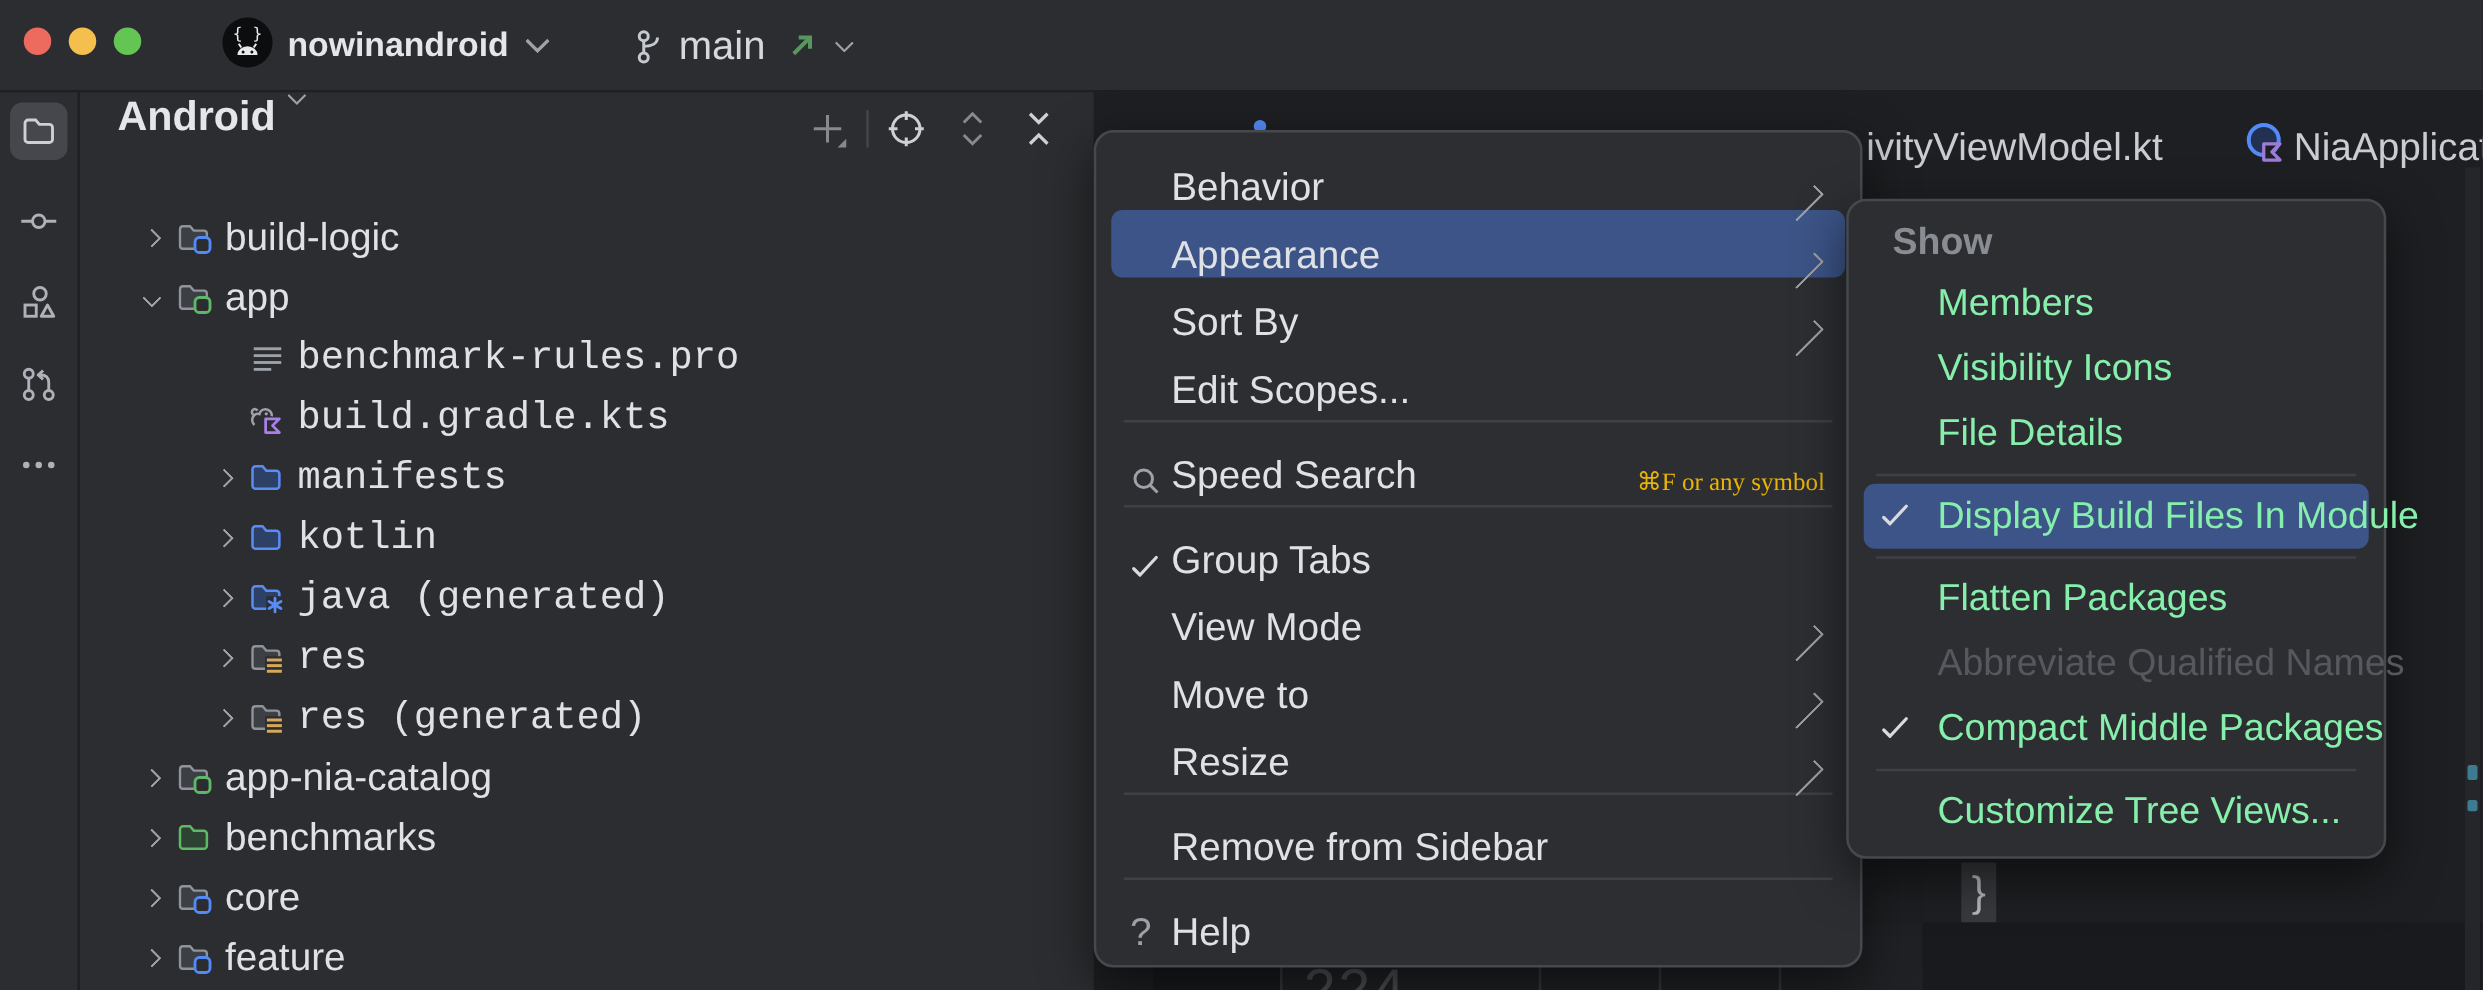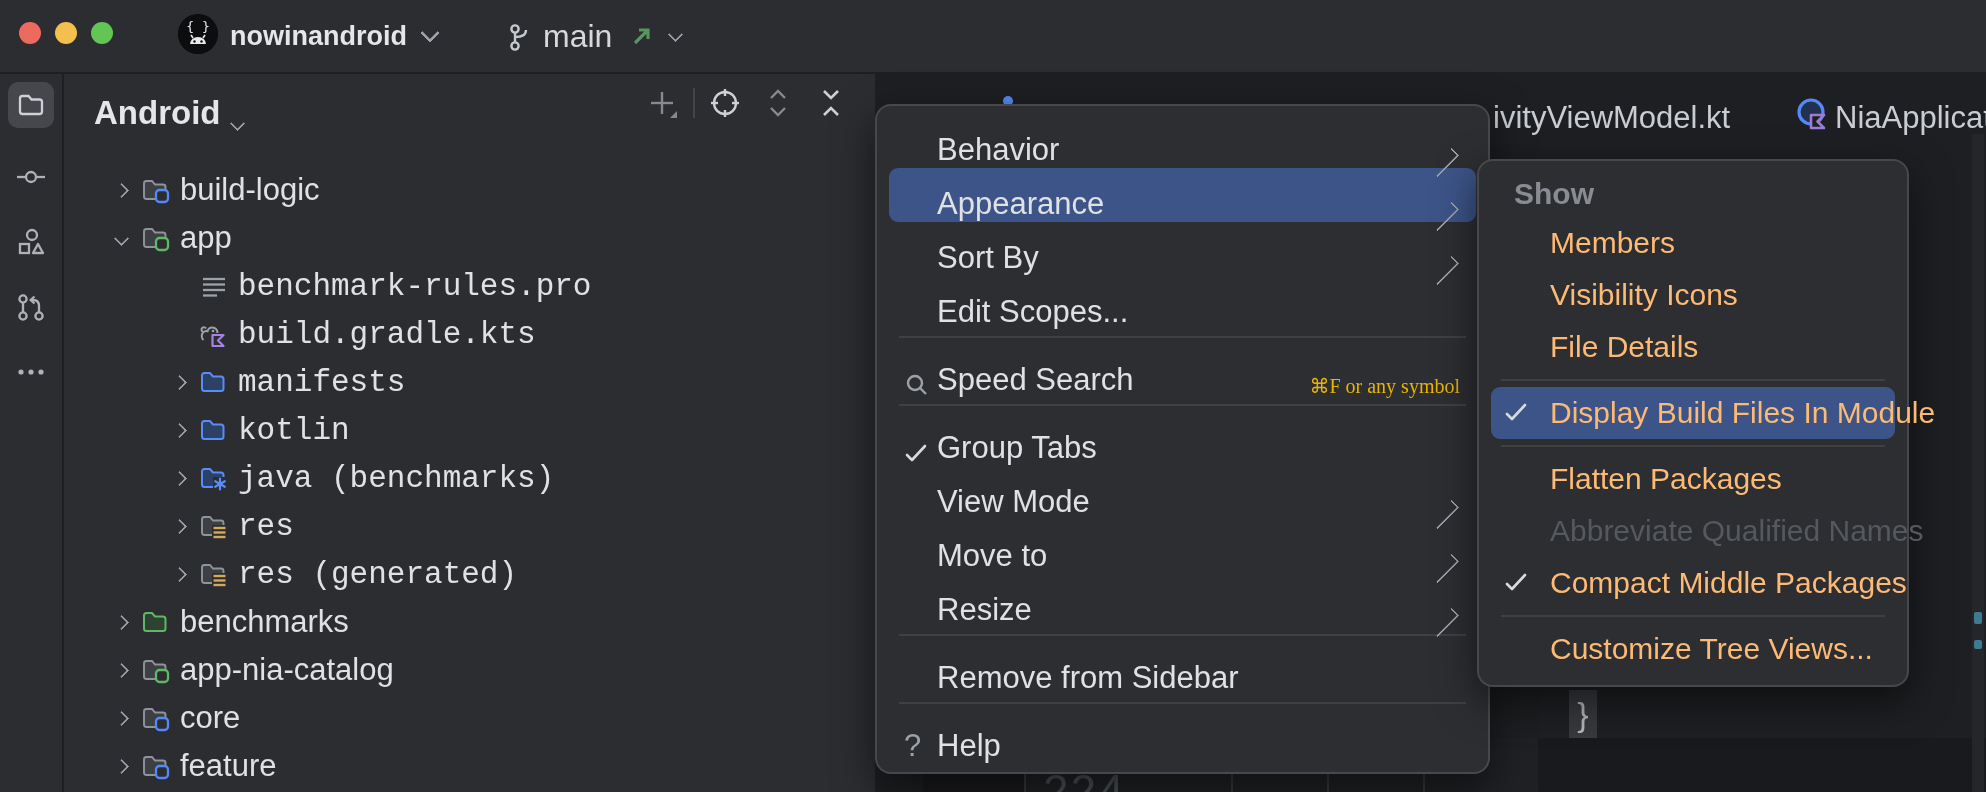--- a/index.html
+++ b/index.html
@@ -24,21 +24,21 @@
   .chev.down{transform:rotate(45deg);}
   .chev.right{transform:rotate(-45deg);}
   .chev.sm{width:9px;height:9px;border-width:2.6px;}
   
   #stripe{left:0;top:74px;width:62px;height:718px;background:#2b2d30;border-right:2px solid #1e1f22;}
   .stripe-btn{left:8px;width:46px;height:46px;border-radius:10px;display:flex;align-items:center;justify-content:center;}
   .stripe-btn.selected{background:#45474c;}
   
   #panel{left:64px;top:74px;width:811px;height:718px;background:#2b2d30;}
   #panel-header{left:0;top:0;width:100%;height:58px;}
-  #panel-title{left:30px;top:0;height:58px;display:flex;align-items:flex-end;gap:12px;font-size:33px;font-weight:700;color:#e4e6ea;}
+  #panel-title{left:30px;top:0;height:58px;display:flex;align-items:flex-start;gap:12px;font-size:33px;font-weight:700;color:#e4e6ea;}
   .tb-icon{top:12px;width:34px;height:34px;display:flex;align-items:center;justify-content:center;}
   #tb-sep{left:629px;top:14px;width:2px;height:30px;background:#43454a;}
   #tree{left:0;top:92px;width:100%;}
   .row{display:flex;align-items:center;height:48px;font-size:31px;color:#dfe1e5;white-space:nowrap;}
   .row .chevbox{width:30px;flex:none;display:flex;justify-content:center;align-items:center;margin-right:6px;}
   .row .ico{width:28px;height:28px;flex:none;margin-right:10px;}
   .row.d1{padding-left:42px;}
   .row.d2{padding-left:100px;font-family:Liberation Mono, monospace;}
   
   #editor{left:875px;top:74px;width:1111px;height:718px;background:#1e1f22;overflow:hidden;}
@@ -53,21 +53,21 @@
   
   .popup{background:#2c2e32;border:2px solid #46484d;border-radius:16px;box-shadow:0 14px 40px rgba(0,0,0,.55);z-index:10;}
   #menu{left:875px;top:104px;width:615px;padding:8px 12px;box-sizing:border-box;}
   .mi{height:54px;display:flex;align-items:flex-end;padding:0 16px 0 15px;border-radius:9px;font-size:31px;color:#dfe1e5;white-space:nowrap;}
   .mi .icobox{width:33px;flex:none;display:flex;align-items:center;}
   .mi .right{margin-left:auto;display:flex;align-items:center;padding-left:20px;}
   .mi .hint{margin-left:auto;font-size:20px;color:#eab308;font-family:Liberation Serif, serif;}
   .mi.hl{background:#3c5487;}
   .msep{height:2px;background:#3e4045;margin:6px 10px;}
   #submenu{left:1477px;top:159px;width:432px;padding:10px 12px;box-sizing:border-box;z-index:11;}
-  .smi{height:52px;display:flex;align-items:center;padding:0 16px 0 13px;border-radius:9px;font-size:30px;color:#fdba74;white-space:nowrap;}
+  .smi{height:52px;display:flex;align-items:center;padding:0 16px 0 13px;border-radius:9px;font-size:30px;color:#86efac;white-space:nowrap;}
   .smi .ckbox{width:46px;flex:none;display:flex;align-items:center;}
   .smi.header{height:46px;color:#898c92;font-weight:700;padding-left:23px;font-size:30px;}
   .smi.disabled{color:#55585e;}
   .smi.hl{background:#3c5487;}
   .helpmark{font-size:31px;color:#9da1a8;}
   svg{display:block;}
 </style>
 </head>
 <body>
 
@@ -258,21 +258,21 @@
         </span>
       <svg class="ico" viewBox="0 0 28 28">
         <path d="M2 7.5C2 6.1 3.1 5 4.5 5h5.5l3 3.5h8C22.4 8.5 23.5 9.6 23.5 11v9.5c0 1.4-1.1 2.5-2.5 2.5H4.5C3.1 23 2 21.9 2 20.5z" fill="#2d4166" stroke="#5a8cf5" stroke-width="2"></path>
         <rect x="13" y="13" width="14" height="14" fill="#2b2d30"></rect>
         <g stroke="#5a8cf5" stroke-width="2.2" stroke-linecap="round">
           <line x1="20" y1="14.5" x2="20" y2="25.5"></line>
           <line x1="15.2" y1="17.2" x2="24.8" y2="22.8"></line>
           <line x1="24.8" y1="17.2" x2="15.2" y2="22.8"></line>
         </g>
       </svg>
-      <span>java (benchmarks)</span>
+      <span>java (generated)</span>
     </div>
 
     <div class="row d2">
       <span class="chevbox">
           <span class="chev right sm"></span>
         </span>
       <svg class="ico" viewBox="0 0 28 28">
         <path d="M2 7.5C2 6.1 3.1 5 4.5 5h5.5l3 3.5h8C22.4 8.5 23.5 9.6 23.5 11v9.5c0 1.4-1.1 2.5-2.5 2.5H4.5C3.1 23 2 21.9 2 20.5z" fill="#3c3f43" stroke="#8f939b" stroke-width="1.9"></path>
         <rect x="12" y="13" width="15" height="14" fill="#2b2d30"></rect>
         <g stroke="#d5a95a" stroke-width="2.4">
@@ -298,34 +298,34 @@
         </g>
       </svg>
       <span>res (generated)</span>
     </div>
 
     <div class="row d1">
       <span class="chevbox">
           <span class="chev right sm"></span>
         </span>
       <svg class="ico" viewBox="0 0 28 28">
+        <path d="M2 7.5C2 6.1 3.1 5 4.5 5h5.5l3 3.5h8C22.4 8.5 23.5 9.6 23.5 11v9.5c0 1.4-1.1 2.5-2.5 2.5H4.5C3.1 23 2 21.9 2 20.5z" fill="#3c3f43" stroke="#8f939b" stroke-width="1.9"></path>
+        <rect x="14" y="14" width="12" height="12" rx="3.5" fill="#2b2d30" stroke="#5fb865" stroke-width="2.3"></rect>
+      </svg>
+      <span>app-nia-catalog</span>
+    </div>
+
+    <div class="row d1">
+      <span class="chevbox">
+          <span class="chev right sm"></span>
+        </span>
+      <svg class="ico" viewBox="0 0 28 28">
         <path d="M2 7.5C2 6.1 3.1 5 4.5 5h5.5l3 3.5h8C22.4 8.5 23.5 9.6 23.5 11v9.5c0 1.4-1.1 2.5-2.5 2.5H4.5C3.1 23 2 21.9 2 20.5z" fill="#2e4233" stroke="#5fb865" stroke-width="2"></path>
       </svg>
       <span>benchmarks</span>
-    </div>
-
-    <div class="row d1">
-      <span class="chevbox">
-          <span class="chev right sm"></span>
-        </span>
-      <svg class="ico" viewBox="0 0 28 28">
-        <path d="M2 7.5C2 6.1 3.1 5 4.5 5h5.5l3 3.5h8C22.4 8.5 23.5 9.6 23.5 11v9.5c0 1.4-1.1 2.5-2.5 2.5H4.5C3.1 23 2 21.9 2 20.5z" fill="#3c3f43" stroke="#8f939b" stroke-width="1.9"></path>
-        <rect x="14" y="14" width="12" height="12" rx="3.5" fill="#2b2d30" stroke="#5fb865" stroke-width="2.3"></rect>
-      </svg>
-      <span>app-nia-catalog</span>
     </div>
 
     <div class="row d1">
       <span class="chevbox">
           <span class="chev right sm"></span>
         </span>
       <svg class="ico" viewBox="0 0 28 28">
         <path d="M2 7.5C2 6.1 3.1 5 4.5 5h5.5l3 3.5h8C22.4 8.5 23.5 9.6 23.5 11v9.5c0 1.4-1.1 2.5-2.5 2.5H4.5C3.1 23 2 21.9 2 20.5z" fill="#3c3f43" stroke="#8f939b" stroke-width="1.9"></path>
         <rect x="14" y="14" width="12" height="12" rx="3.5" fill="#2b2d30" stroke="#548af7" stroke-width="2.3"></rect>
       </svg>

